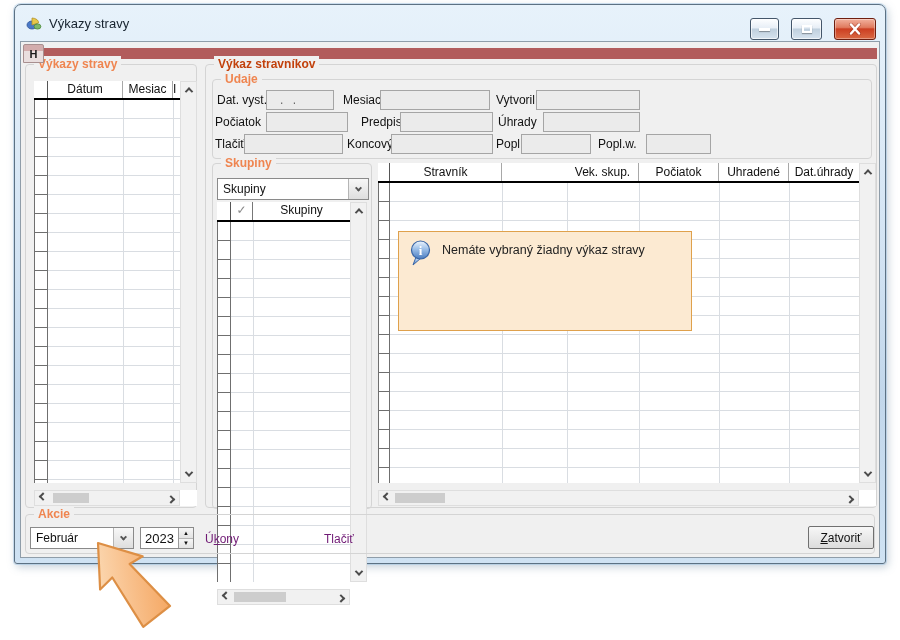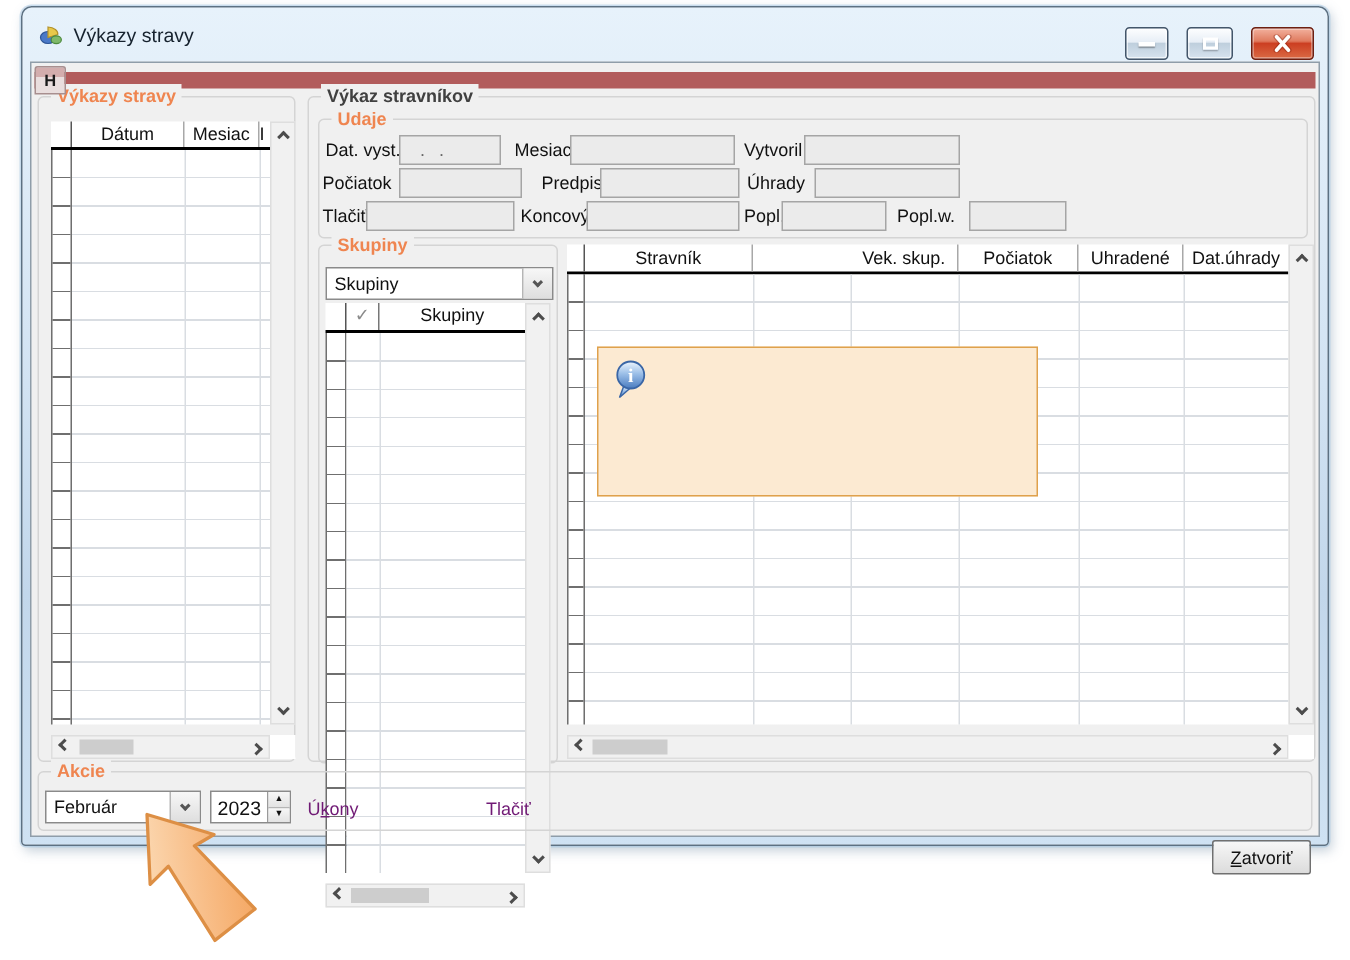--- a/index.html
+++ b/index.html
@@ -130,21 +130,21 @@
   .ak-month { position:absolute; left:4px; top:12px; width:104px; }
   .spin { position:absolute; left:114px; top:12px; width:54px; height:22px; display:flex; background:#fff; border:1px solid #8a8a8a; }
   .spin-val { flex:1; font-size:13px; color:#111; text-align:right; padding:3px 4px 0 0; }
   .spin-btns { width:15px; border-left:1px solid #9a9a9a; display:flex; flex-direction:column; }
   .spin-btn { flex:1; display:flex; align-items:center; justify-content:center; font-size:6px; color:#111; background:linear-gradient(#f6f6f6,#e3e3e3); }
   .spin-btn.upb { border-bottom:1px solid #b5b5b5; }
   .ak-link { position:absolute; top:17px; font-size:12px; color:#701a75; cursor:default; }
   .ak-ukony { left:179px; } .ak-tlacit { left:298px; }
   .mn { text-decoration:underline; }
   .btn-close { position:absolute; left:782px; top:11px; width:66px; height:23px; border:1px solid #707070; border-radius:2px;
-    background:linear-gradient(#f7f7f7,#dcdcdc); font-size:12px; color:#111; display:flex; align-items:center; justify-content:center;margin-top:34px; }
+    background:linear-gradient(#f7f7f7,#dcdcdc); font-size:12px; color:#111; display:flex; align-items:center; justify-content:center; }
 
   
   .annot { position:absolute; left:60px; top:533px; z-index:40; }
 </style>
 </head>
 <body>
 
 <div class="page">
 
   <div class="window">
@@ -204,21 +204,21 @@
             </div>
           <div class="sb-thumb"></div>
           <div class="sb-btn sb-right">
               <span class="chev right"></span>
             </div>
         </div>
         <div class="sb-corner lg-corner"></div>
       </div>
 
       <div class="group g-right">
-        <span class="legend" style="color:#404040;">Výkaz stravníkov</span>
+        <span class="legend" style="color:#c2410c;">Výkaz stravníkov</span>
 
         <div class="group g-udaje">
           <span class="legend" style="color:#ef8550;">Udaje</span>
           <span class="ulbl u0l">Dat. vyst.</span>
           <div class="ubox u0v">.  .</div>
           <span class="ulbl u1l">Mesiac</span>
           <div class="ubox u1v"></div>
           <span class="ulbl u2l">Vytvoril</span>
           <div class="ubox u2v"></div>
           <span class="ulbl u3l">Počiatok</span>
@@ -297,20 +297,21 @@
                 <linearGradient id="ib" x1="0" y1="0" x2="0" y2="1">
                   <stop offset="0" stop-color="#eef6fe"></stop>
                     <stop offset="0.45" stop-color="#9cbfe8"></stop>
                     <stop offset="1" stop-color="#4a7cc0"></stop>
                 </linearGradient>
               </defs>
               <path d="M7 17 L4 25 L12 18 Z" fill="url(#ib)" stroke="#3a66a6" stroke-width="1"></path>
               <circle cx="11.5" cy="10" r="9" fill="url(#ib)" stroke="#3a66a6" stroke-width="1.2"></circle>
               <text x="11.5" y="14.5" font-size="13" font-weight="bold" font-family="Liberation Serif, serif" fill="#ffffff" text-anchor="middle">i</text>
             </svg>
+            <span class="info-text">Nemáte vybraný žiadny výkaz stravy</span>
           </div>
 
           <div class="vscroll mg-vscroll">
             <div class="sb-btn sb-up">
                 <span class="chev up"></span>
               </div>
             <div class="sb-btn sb-down">
                 <span class="chev down"></span>
               </div>
           </div>

